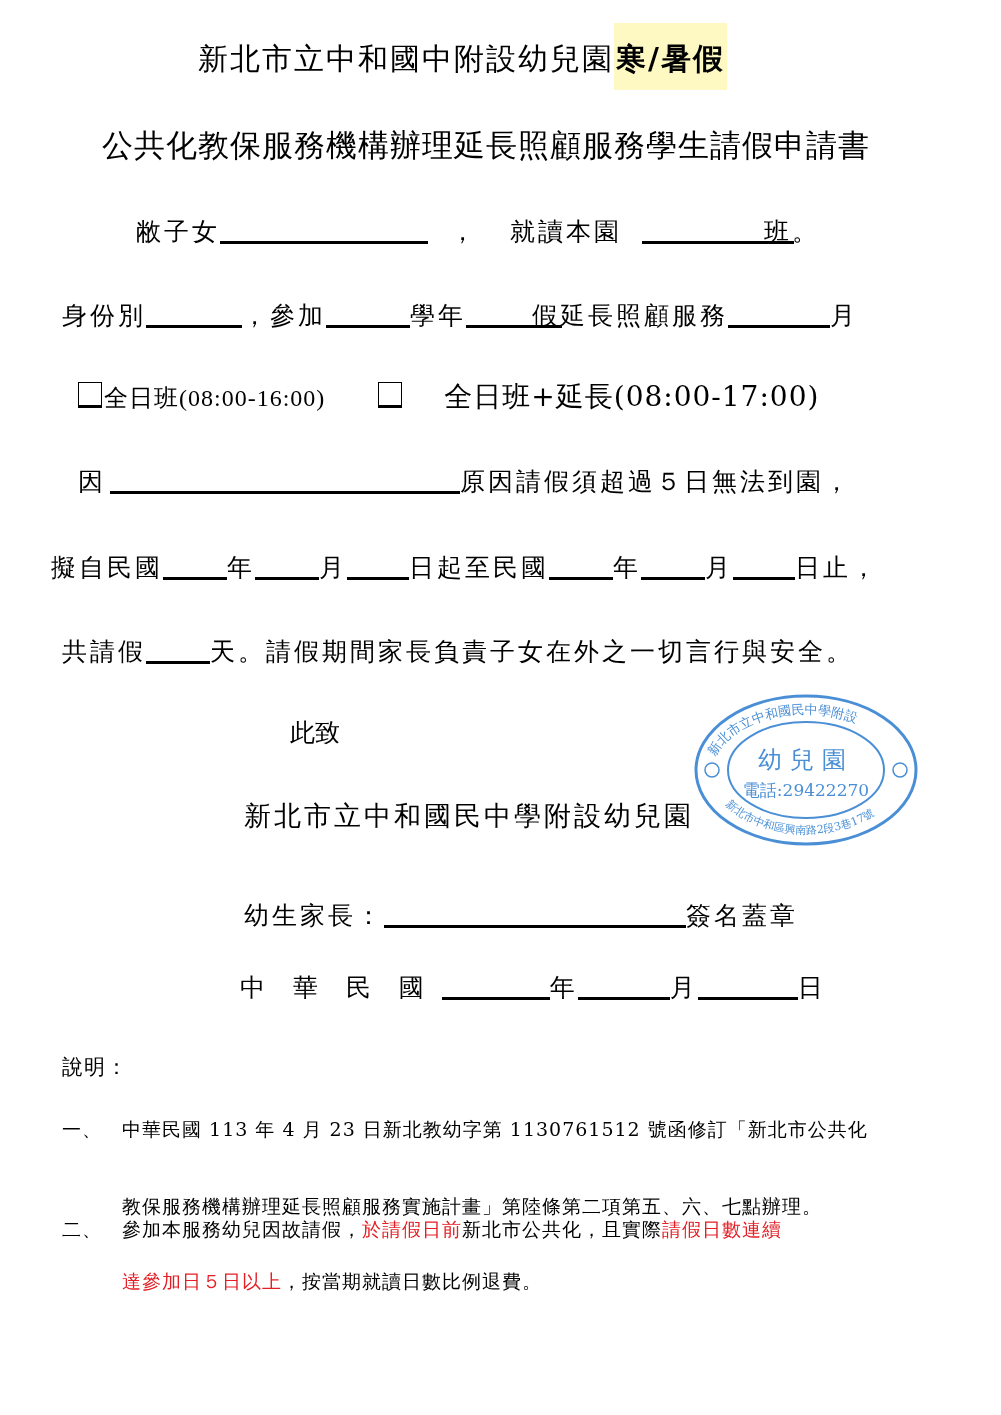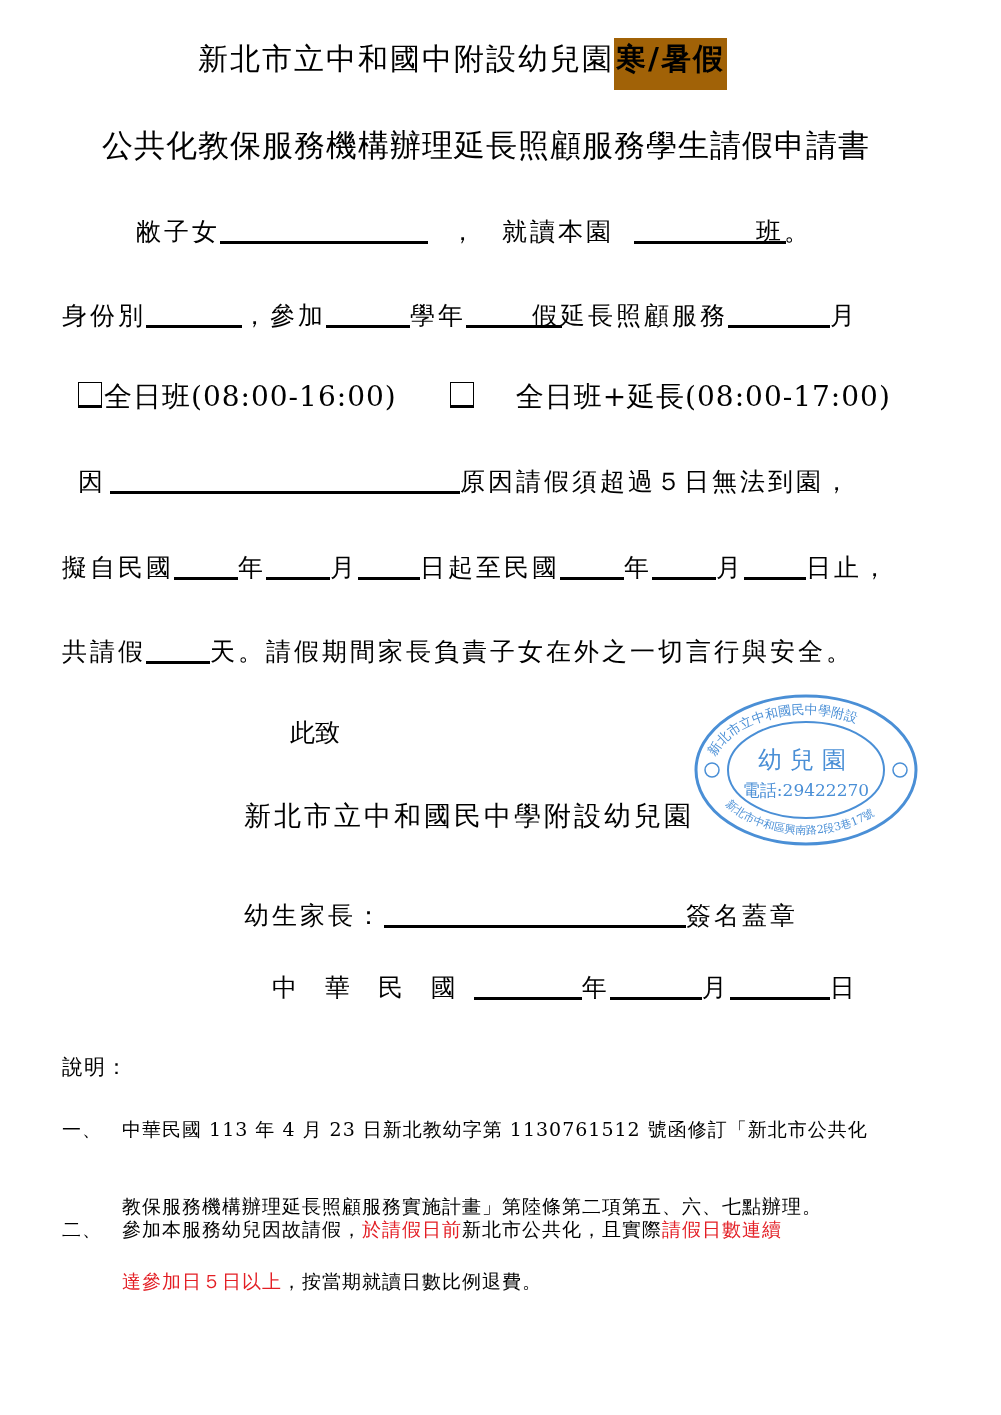--- a/index.html
+++ b/index.html
@@ -1,54 +1,54 @@
 <!DOCTYPE html>
 <html><head>
 <meta charset="utf-8">
 <style>
   html, body { margin: 0; padding: 0; background: #ffffff; }
   body { width: 1001px; height: 1415px; position: relative; overflow: hidden;
          font-family: "DejaVu Serif", "Liberation Serif", serif; color: #000; }
   .line { position: absolute; white-space: nowrap; line-height: 1; }
   .blank { display: inline-block; border-bottom: 3px solid #000; vertical-align: baseline; height: 1em; margin-bottom: -4px; }
   .title1 { top: 44px; left: 198px; font-size: 30px; letter-spacing: 2px; }
-  .title1 .hl { background: #a16207; font-weight: bold; padding: 3px 2px 14px 2px; }
+  .title1 .hl { background: #fef9c3; font-weight: bold; padding: 18px 2px 14px 2px; }
   .title2 { top: 130px; left: 62px; font-size: 31px; letter-spacing: 1px; margin-left: 40px; }
   .body { font-size: 25px; letter-spacing: 3px; }
   .cb { display: inline-block; width: 22px; height: 22px; border: 1.5px solid #000; border-bottom-width: 3px; vertical-align: -2px; margin-right: 2px; background: #fff; }
   .notes { font-size: 19px; letter-spacing: 1px; }
   .red { color: #e31e24; }
   .stamp { position: absolute; left: 692px; top: 690px; width: 228px; height: 160px; }
 </style>
 </head>
 <body>
 
 <div class="line title1">
   <span>新北市立中和國中附設幼兒園</span><span class="hl">寒/暑假</span>
 </div>
 <div class="line title2">公共化教保服務機構辦理延長照顧服務學生請假申請書</div>
 
 <div class="line body" style="top:216px;left:136px;">
-  <span>敝子女</span><span class="blank" style="width:208px;"></span><span style="margin-left:22px;">，</span><span style="margin-left:24px;">就讀本園</span><span class="blank" style="width:152px;margin-left:20px;"></span><span style="margin-left:-30px;">班。</span>
+  <span>敝子女</span><span class="blank" style="width:208px;"></span><span style="margin-left:22px;">，</span><span style="margin-left:32px;">就讀本園</span><span class="blank" style="width:152px;margin-left:20px;"></span><span style="margin-left:-30px;">班。</span>
 </div>
 
 <div class="line body" style="top:300px;left:62px;text-align:center;">
   <span>身份別</span><span class="blank" style="width:96px;"></span><span>，參加</span><span class="blank" style="width:84px;"></span><span>學年</span><span class="blank" style="width:96px;"></span><span style="margin-left:-30px;">假延長照顧服務</span><span class="blank" style="width:102px;"></span><span>月</span>
 </div>
 
 <div class="line body" style="top:382px;left:78px;letter-spacing:1px;">
-  <span class="cb"></span><span style="font-size:28px;">全日班(08:00-16:00)</span>
+  <span class="cb"></span><span style="font-size:24px;font-family:Liberation Serif, serif;">全日班(08:00-16:00)</span>
   <span class="cb" style="margin-left:44px;"></span><span style="font-size:28px;margin-left:40px;">全日班+延長(08:00-17:00)</span>
 </div>
 
 <div class="line body" style="top:466px;left:78px;">
   <span>因</span><span class="blank" style="width:350px;margin-left:4px;"></span><span>原因請假須超過５日無法到園，</span>
 </div>
 
-<div class="line body" style="top:552px;left:62px;">
+<div class="line body" style="top:552px;left:51px;">
   <span>擬自民國</span><span class="blank" style="width:64px;"></span><span>年</span><span class="blank" style="width:64px;"></span><span>月</span><span class="blank" style="width:62px;"></span><span>日起至民國</span><span class="blank" style="width:64px;"></span><span>年</span><span class="blank" style="width:64px;"></span><span>月</span><span class="blank" style="width:62px;"></span><span>日止，</span>
 </div>
 
 <div class="line body" style="top:636px;left:62px;">
   <span>共請假</span><span class="blank" style="width:64px;"></span><span>天。請假期間家長負責子女在外之一切言行與安全。</span>
 </div>
 
 <div class="line" style="top:720px;left:290px;font-size:25px;">此致</div>
 <div class="line" style="top:802px;left:244px;font-size:27px;letter-spacing:3px;">新北市立中和國民中學附設幼兒園</div>
 
@@ -65,21 +65,21 @@
   <text x="114" y="106" text-anchor="middle" font-size="17" fill="#4a8fd6" font-family="DejaVu Serif, serif">電話:29422270</text>
   <circle cx="20" cy="80" r="7" fill="none" stroke="#4a8fd6" stroke-width="1.5"></circle>
   <circle cx="208" cy="80" r="7" fill="none" stroke="#4a8fd6" stroke-width="1.5"></circle>
 </svg>
 
 <div class="line body" style="top:900px;left:244px;font-family:Liberation Serif, serif;">
   <span>幼生家長：</span><span class="blank" style="width:302px;"></span><span>簽名蓋章</span>
 </div>
 
 <div class="line body" style="top:972px;left:240px;">
-  <span style="letter-spacing:10px;margin-left:32px;">中 華 民 國</span><span class="blank" style="width:108px;margin-left:8px;"></span><span>年</span><span class="blank" style="width:92px;"></span><span>月</span><span class="blank" style="width:100px;"></span><span>日</span>
+  <span style="letter-spacing:10px;">中 華 民 國</span><span class="blank" style="width:108px;margin-left:8px;"></span><span>年</span><span class="blank" style="width:92px;"></span><span>月</span><span class="blank" style="width:100px;"></span><span>日</span>
 </div>
 
 <div class="line notes" style="top:1057px;left:62px;font-size:21px;">說明：</div>
 
 <div class="line notes" style="top:1120px;left:62px;">一、</div>
 <div class="line notes" style="top:1120px;left:122px;">中華民國 113 年 4 月 23 日新北教幼字第 1130761512 號函修訂「新北市公共化</div>
 <div class="line notes" style="top:1170px;left:122px;margin-top:27px;">教保服務機構辦理延長照顧服務實施計畫」第陸條第二項第五、六、七點辦理。</div>
 
 <div class="line notes" style="top:1220px;left:62px;">二、</div>
 <div class="line notes" style="top:1220px;left:122px;">

